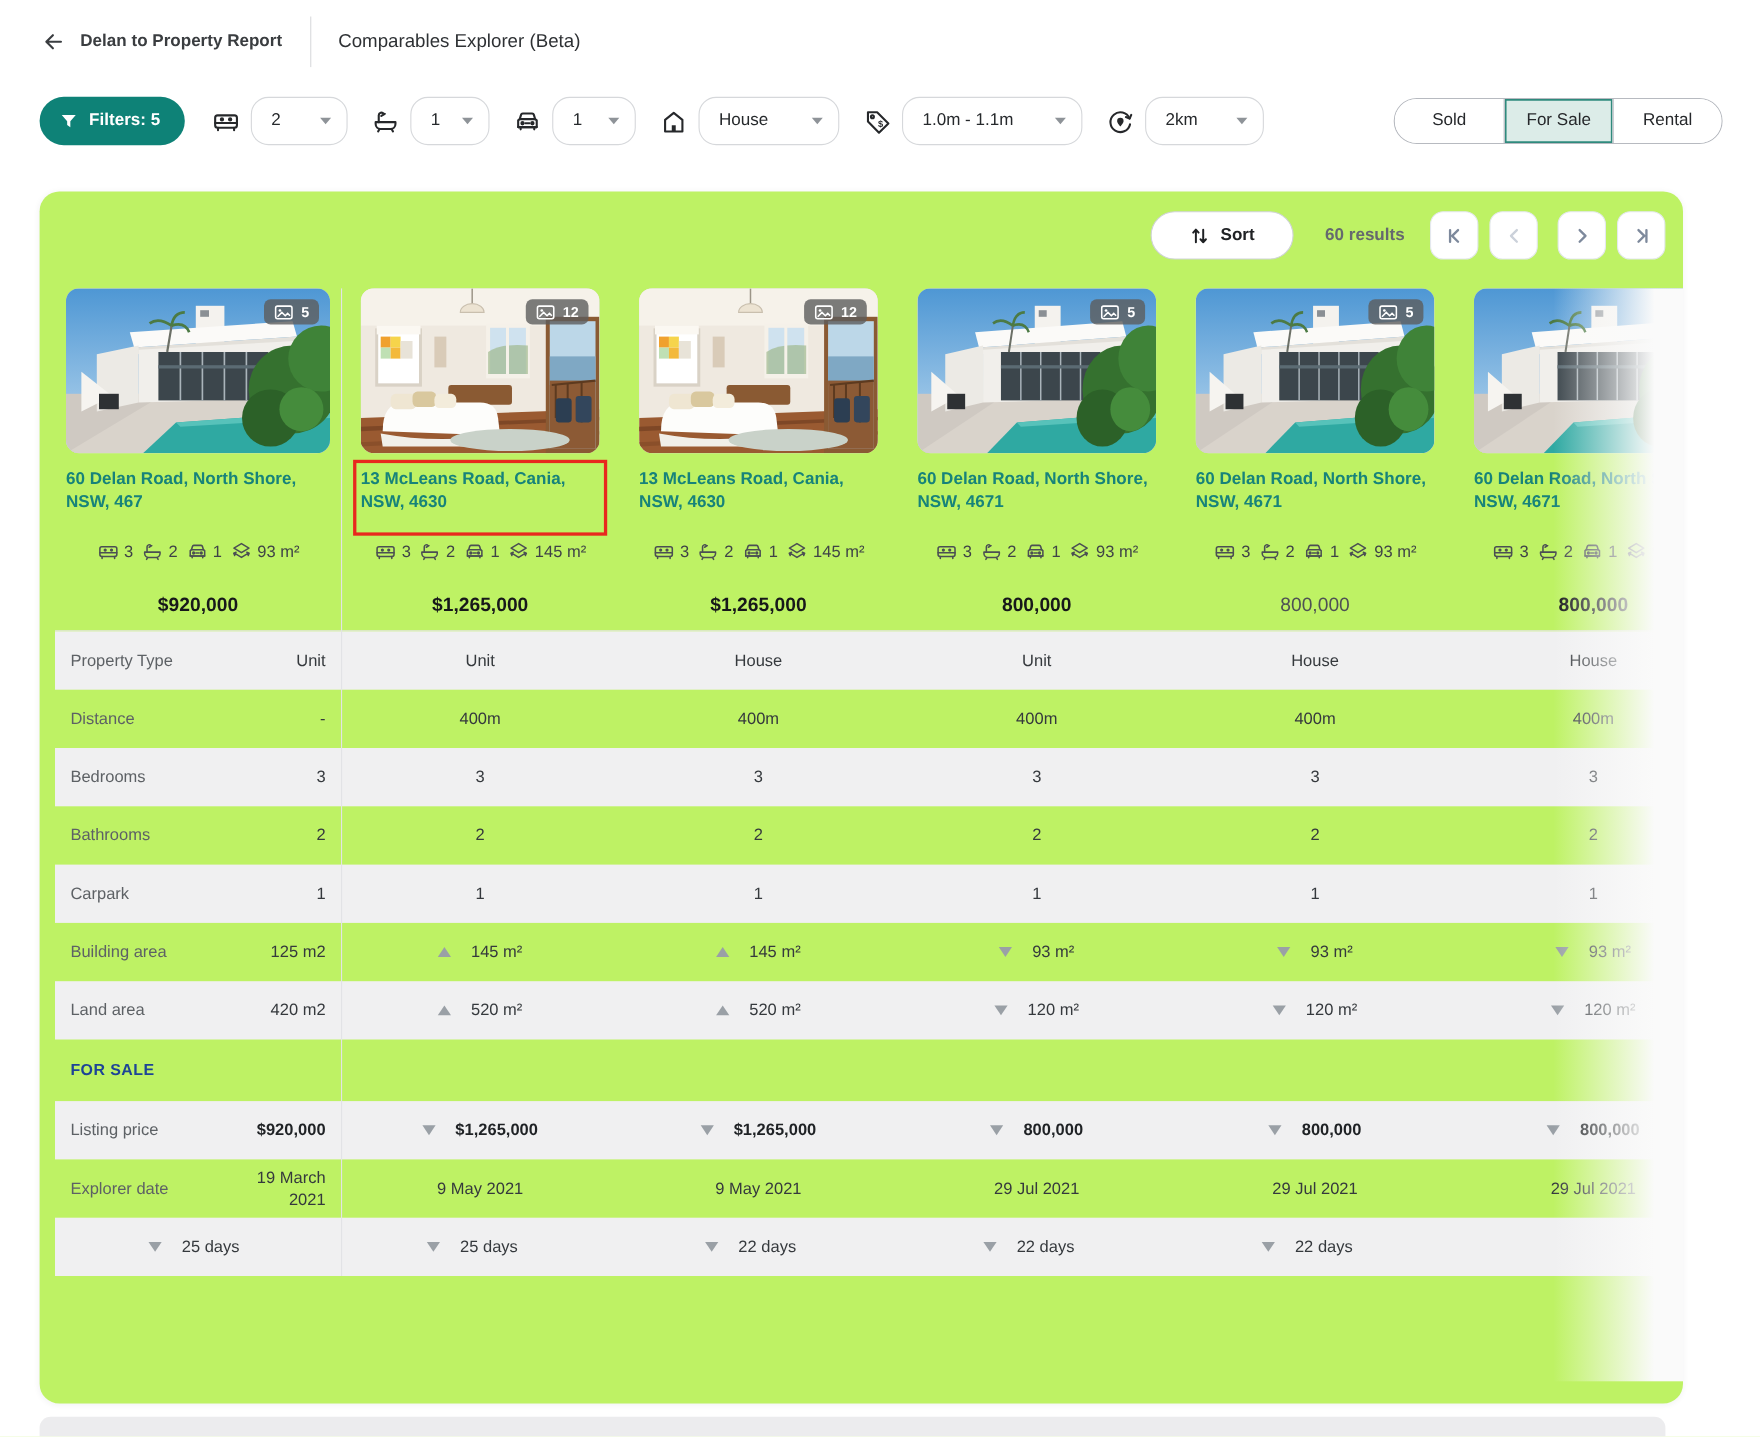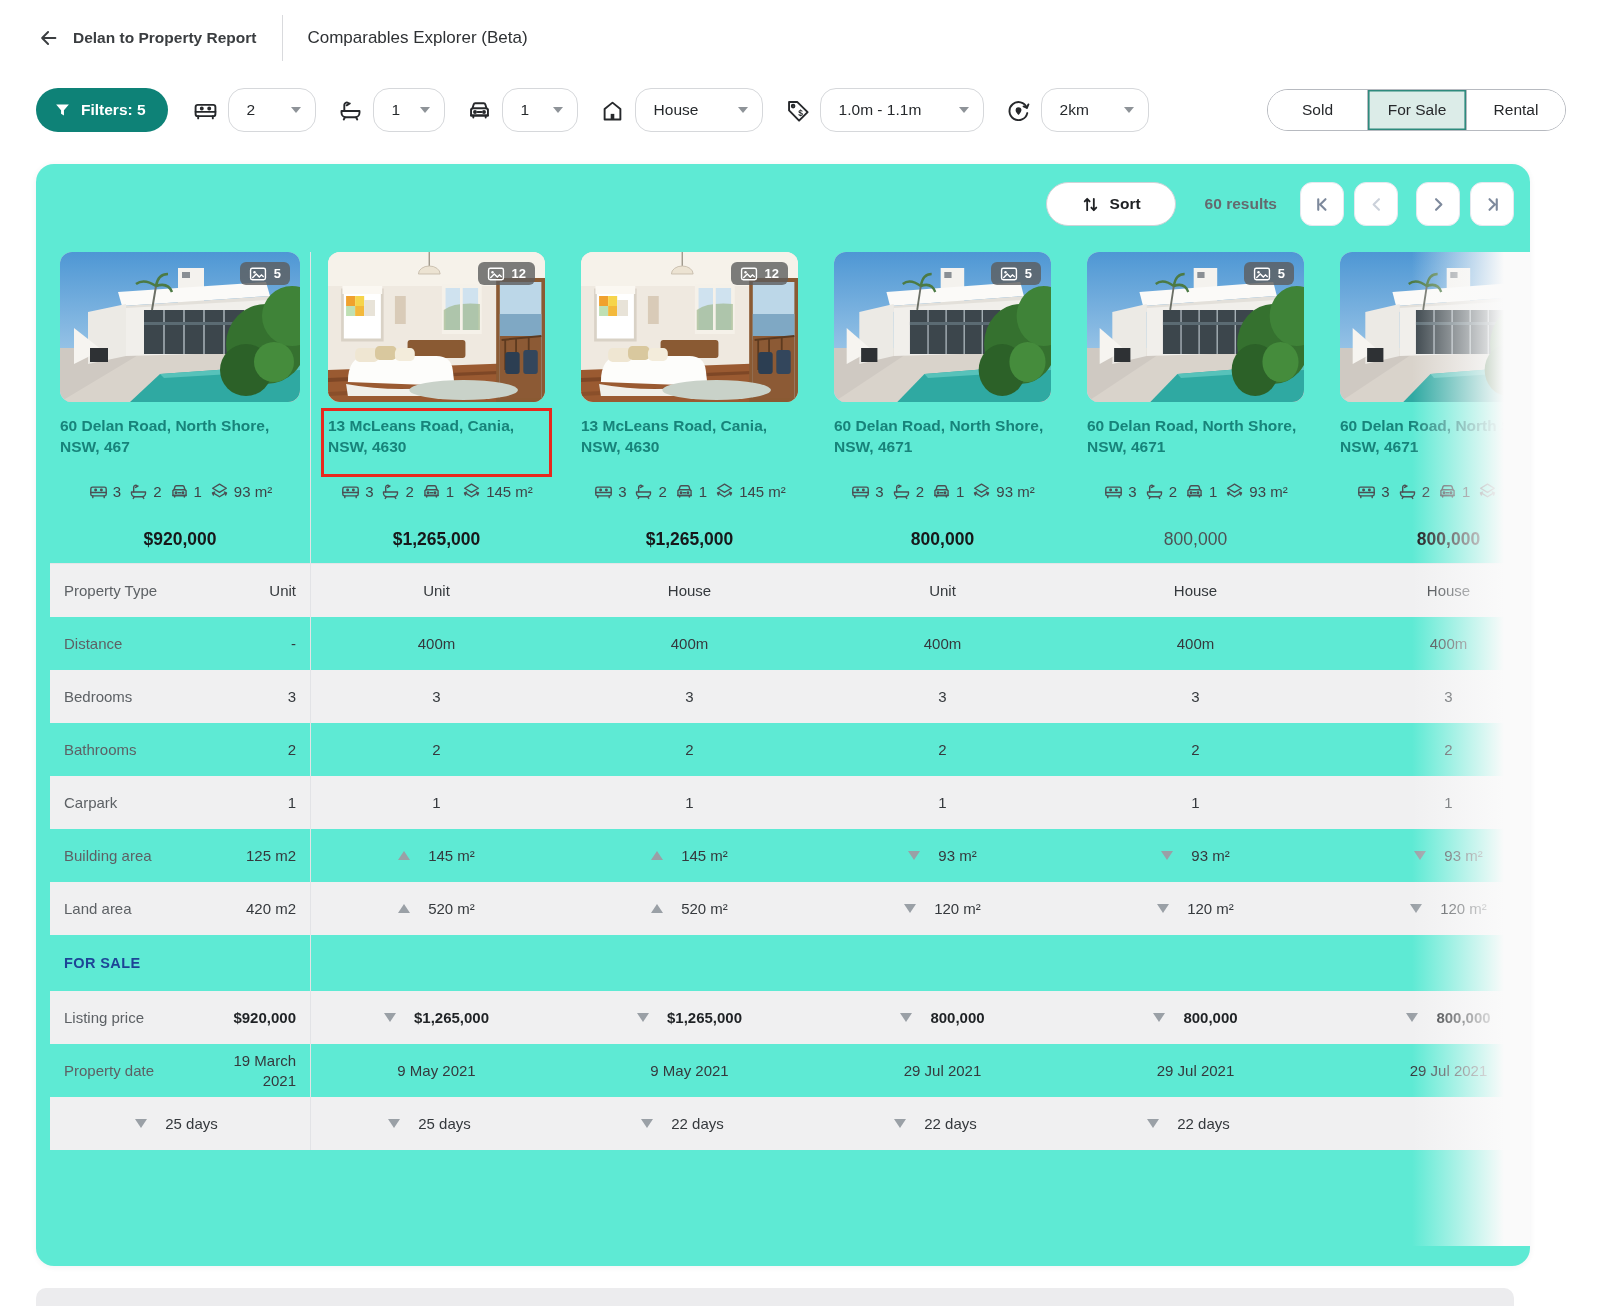--- a/index.html
+++ b/index.html
@@ -32,22 +32,22 @@
     border-top:6.5px solid #8e9398; margin-left:10px; }
   .w88{width:88px} .w72{width:72px} .w76{width:76px} .w128{width:128px} .w164{width:164px} .w108{width:108px}
   .segments { margin-left:auto; display:flex; border:1px solid #b7bac0; border-radius:21px;
     overflow:hidden; height:42px; background:#fff; }
   .segment { width:99px; height:100%; font-size:15.5px; font-weight:400; color:#26282b;
     background:#fff; border-left:1px solid #b7bac0; }
   .segment:first-child { border-left:none; }
   .segment.active { background:#dcece8; box-shadow:inset 0 0 0 1.6px #2f8a7d; }
 
   
-  .panel { position:absolute; left:36px; top:164px; width:1494px; height:1102px;
-    background:#5eead4; border-radius:18px; box-shadow:0 1px 6px rgba(25,30,50,.06); }
+  .panel { position:absolute; left:36px; top:174px; width:1494px; height:1102px;
+    background:#bef264; border-radius:18px; box-shadow:0 1px 6px rgba(25,30,50,.06); }
 
   .toolbar { position:absolute; top:18px; right:16px; height:44px; display:flex; align-items:center; }
   .sort-btn { width:130px; height:44px; border:1px solid #cfd3d7; border-radius:22px; background:#fff;
     display:flex; align-items:center; justify-content:center; gap:10px;
     font-size:15.5px; font-weight:700; color:#202225; }
   .sort-btn svg { width:19px; height:19px; stroke:#1f2124; stroke-width:1.9; fill:none;
     stroke-linecap:round; stroke-linejoin:round; }
   .results { margin:0 13px 0 29px; font-size:15.5px; font-weight:700; color:#65696e; }
   .pg-btn { width:44px; height:44px; border:1px solid #e4e8ee; border-radius:12px; background:#fff;
     display:flex; align-items:center; justify-content:center; margin-left:10px; }
@@ -1007,21 +1007,21 @@
     <span class="ctext">800,000</span>
   </div>
               <div class="cell has-arrow">
     <span class="tri down"></span>
     <span class="ctext">800,000</span>
   </div>
             </div>
   </div>
           <div class="trow">
     <div class="subject-cell">
-      <span class="rlabel">Property date</span>
+      <span class="rlabel">Explorer date</span>
       <span class="rvalue">19 March 2021</span>
     </div>
     <div class="comp-cells">
               <div class="cell">
 
     <span class="ctext">9 May 2021</span>
   </div>
               <div class="cell">
 
     <span class="ctext">9 May 2021</span>

